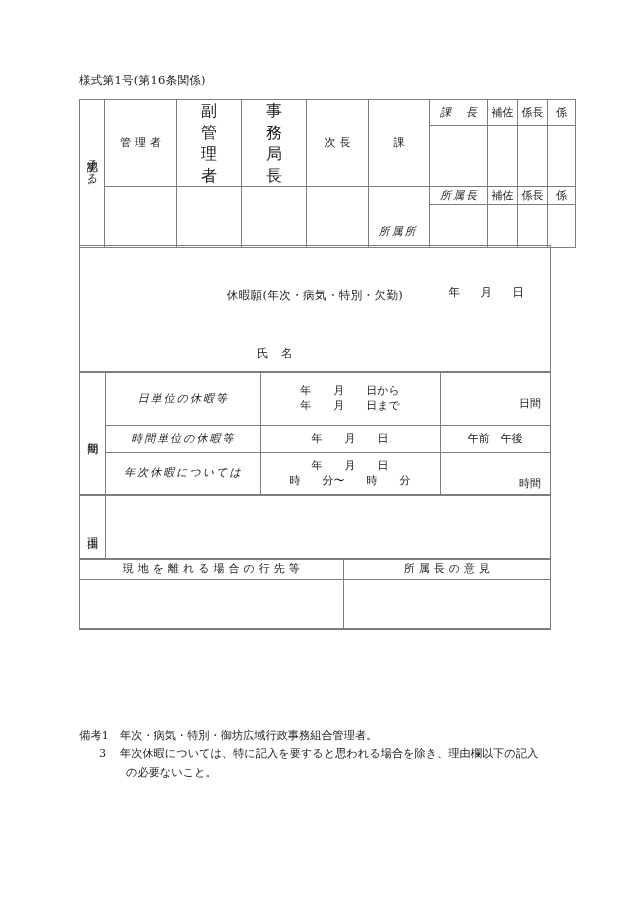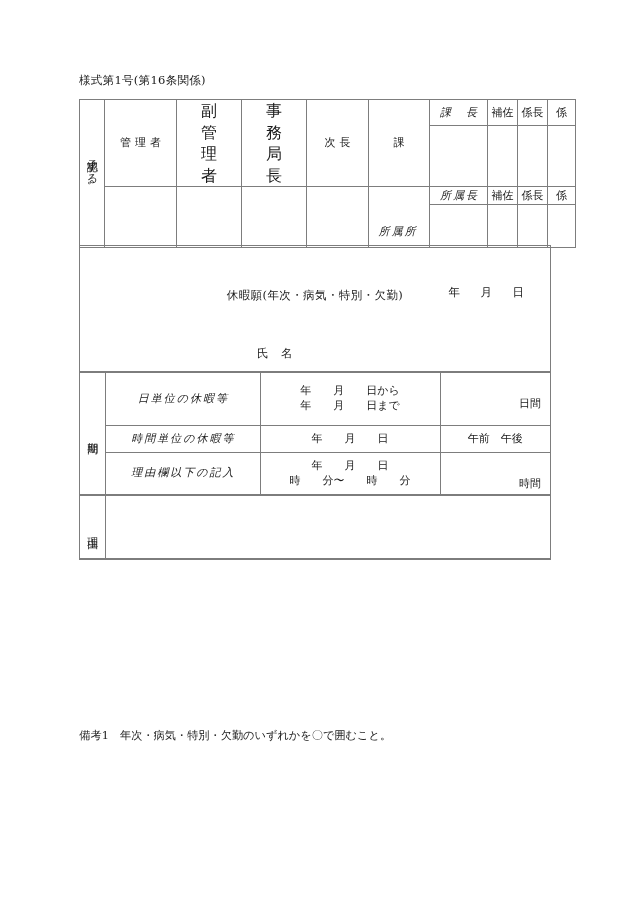--- a/index.html
+++ b/index.html
@@ -305,21 +305,21 @@
         <td style="height:26px">
           <span>年　　月　　日</span>
         </td>
         <td class="dashed-l nb-r" style="height:26px">
           <span>午前　午後</span>
         </td>
       </tr>
 
       <tr>
         <td style="height:38px">
-          <span class="sp1">理由欄以下の記入</span>
+          <span class="sp1">年次休暇については</span>
         </td>
         <td style="height:38px">
           <span class="stack">
             <span class="row">年　　月　　日</span>
             <span class="row">時　　分〜　　時　　分</span>
           </span>
         </td>
         <td class="dashed-l nb-r" style="height:38px;vertical-align:bottom;padding-bottom:3px">
           <span class="bottom-right">時間</span>
         </td>
@@ -335,23 +335,47 @@
       <tbody>
           <tr>
         <td class="nb-l" style="height:62px">
           <span class="v-text">理由</span>
         </td>
         <td class="nb-r" style="height:62px"></td>
       </tr>
     </tbody>
       </table>
 
+    <table class="sub">
+      <colgroup>
+          <col style="width:56%">
+          <col style="width:44%">
+        </colgroup>
+      <tbody>
+          <tr class="hrow">
+        <td class="nb-l">
+          <span class="sp2">現地を離れる場合の行先等</span>
+        </td>
+        <td class="nb-r">
+          <span class="sp2">所属長の意見</span>
+        </td>
+      </tr>
+      <tr>
+        <td class="nb-l" style="height:48px"></td>
+        <td class="nb-r" style="height:48px"></td>
+      </tr>
+    </tbody>
+      </table>
 
 
   </div>
 
   <div class="notes">
     <div class="line">
-      <span class="n-label"><span>備考</span><span>1</span></span><span>年次・病気・特別・欠勤のいずれかを〇で囲むこと。</span>
+      <span class="n-label"><span>備考</span><span>1</span></span><span>年次・病気・特別・御坊広域行政事務組合管理者。</span>
     </div>
+    <div class="line">
+      <span class="n-num">3</span><span>年次休暇については、特に記入を要すると思われる場合を除き、理由欄以下の記入</span>
+    </div>
+    <div class="line cont">の必要ないこと。</div>
   </div>
 
 </div>
 
 </body></html>

